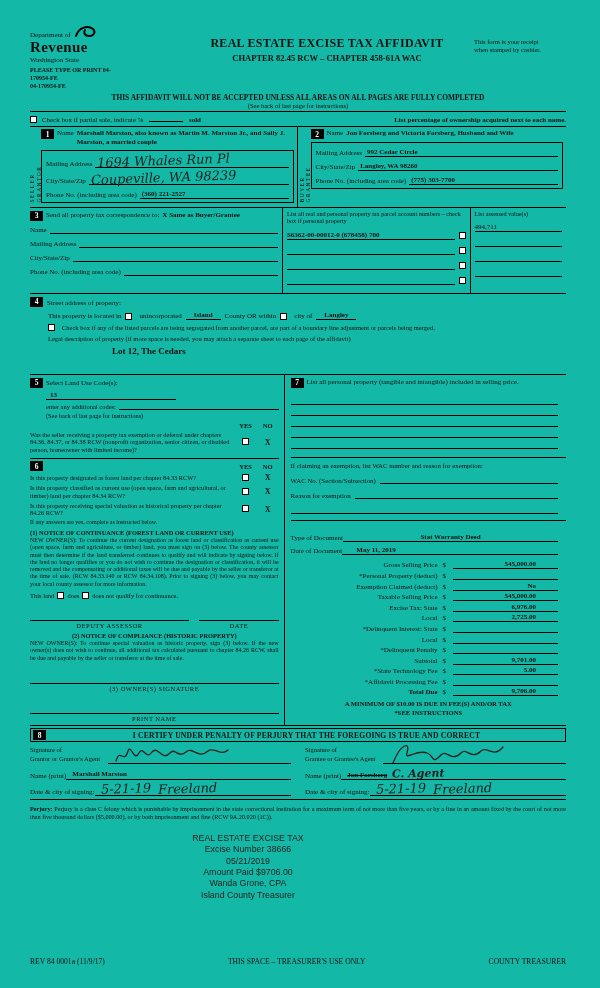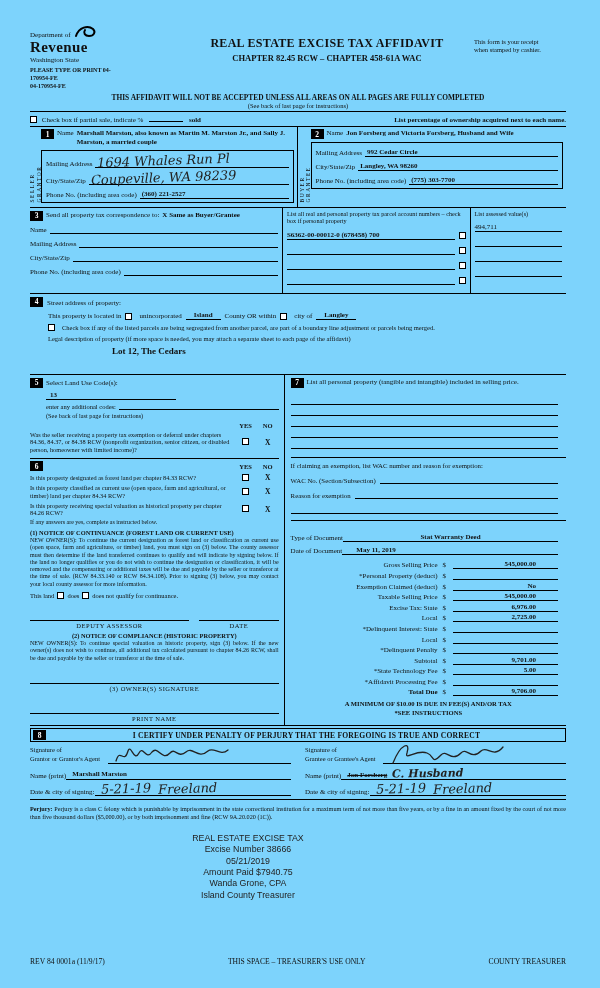--- a/index.html
+++ b/index.html
@@ -1,17 +1,17 @@
 <!DOCTYPE html>
 <html><head>
 <meta charset="utf-8">
 <style>
   *{box-sizing:border-box;margin:0;padding:0;}
   html,body{background:#fff;}
-  .page{width:600px;height:988px;background:#7dd3fc;color:#111;position:relative;overflow:hidden;
+  .page{width:600px;height:988px;background:#14b8a6;color:#111;position:relative;overflow:hidden;
         font-family:"Liberation Serif",serif;font-size:7px;padding:24px 34px 8px 30px;}
   .bold{font-weight:bold;}
   .cb{display:inline-block;width:7px;height:7px;border:1px solid #000;vertical-align:-1px;margin-right:3px;background:#fff;flex:none;}
   .ublank{display:inline-block;border-bottom:1px solid #000;height:8px;}
   .hw{font-family:"DejaVu Serif",serif;font-style:italic;color:#222;}
   .hw-big{font-size:13px;line-height:.8;display:inline-block;transform:rotate(-2deg);}
   .hw-med{font-size:11px;line-height:.9;display:inline-block;transform:rotate(-1deg);}
   
   .header{display:flex;align-items:flex-start;}
   .logo{width:150px;}
@@ -509,21 +509,21 @@
     </div>
     <div class="nprow">
       <div class="np">
         <span>Name (print)</span>
         <span class="val">Marshall Marston</span>
       </div>
       <div class="np">
         <span>Name (print)</span>
         <span class="val">
           <span class="strike">Jon Forsberg</span>
-          &nbsp;&nbsp;<span class="hw hw-med">C. Husband</span>
+          &nbsp;&nbsp;<span class="hw hw-med">C. Agent</span>
         </span>
       </div>
     </div>
     <div class="dcrow">
       <div class="dc">
         <span>Date &amp; city of signing:</span>
         <span class="val">
           <span class="hw hw-big">5-21-19</span>
           &nbsp;&nbsp;&nbsp;<span class="hw hw-big">Freeland</span>
         </span>
@@ -540,21 +540,21 @@
 
   <div class="perjury">
     <span class="bold">Perjury:</span>
     <span>Perjury is a class C felony which is punishable by imprisonment in the state correctional institution for a maximum term of not more than five years, or by a fine in an amount fixed by the court of not more than five thousand dollars ($5,000.00), or by both imprisonment and fine (RCW 9A.20.020 (1C)).</span>
   </div>
 
   <div class="stamp">
     <div>REAL ESTATE EXCISE TAX</div>
     <div>Excise Number 38666</div>
     <div>05/21/2019</div>
-    <div>Amount Paid $7940.75</div>
+    <div>Amount Paid $9706.00</div>
     <div>Wanda Grone, CPA</div>
     <div>Island County Treasurer</div>
   </div>
 
   <div class="footer">
     <span>REV 84 0001a (11/9/17)</span>
     <span>THIS SPACE – TREASURER'S USE ONLY</span>
     <span>COUNTY TREASURER</span>
   </div>
 

